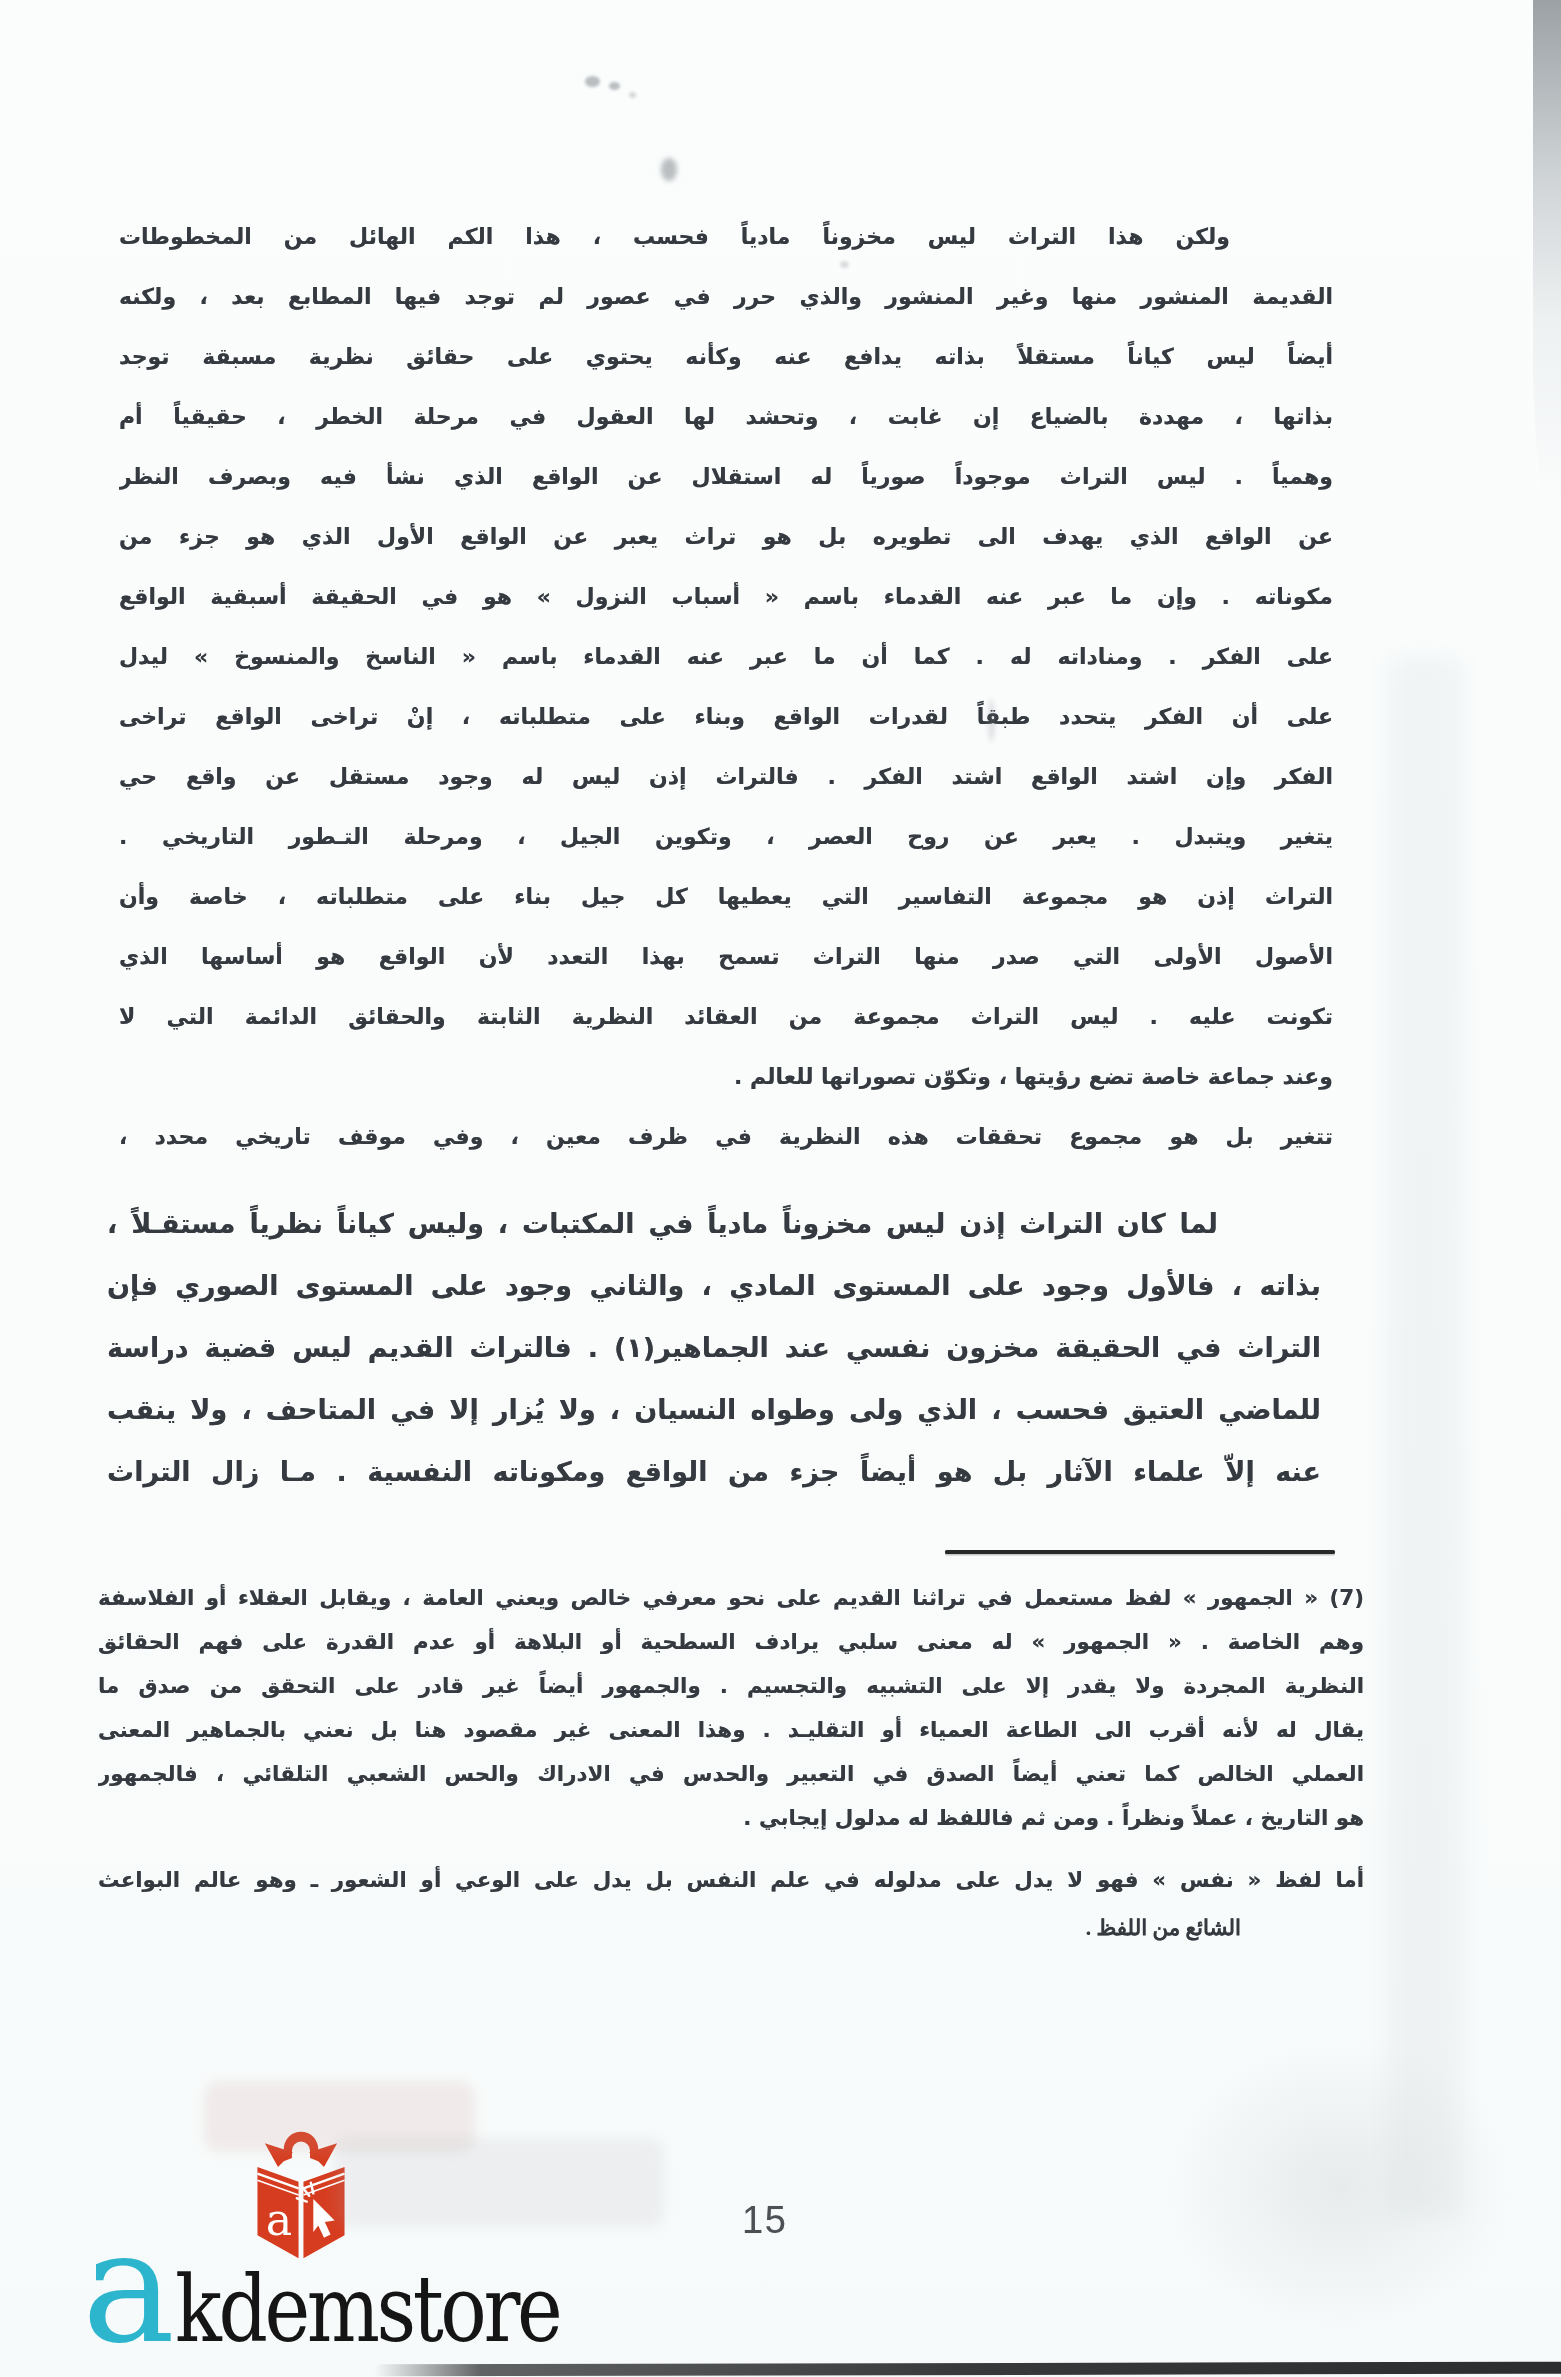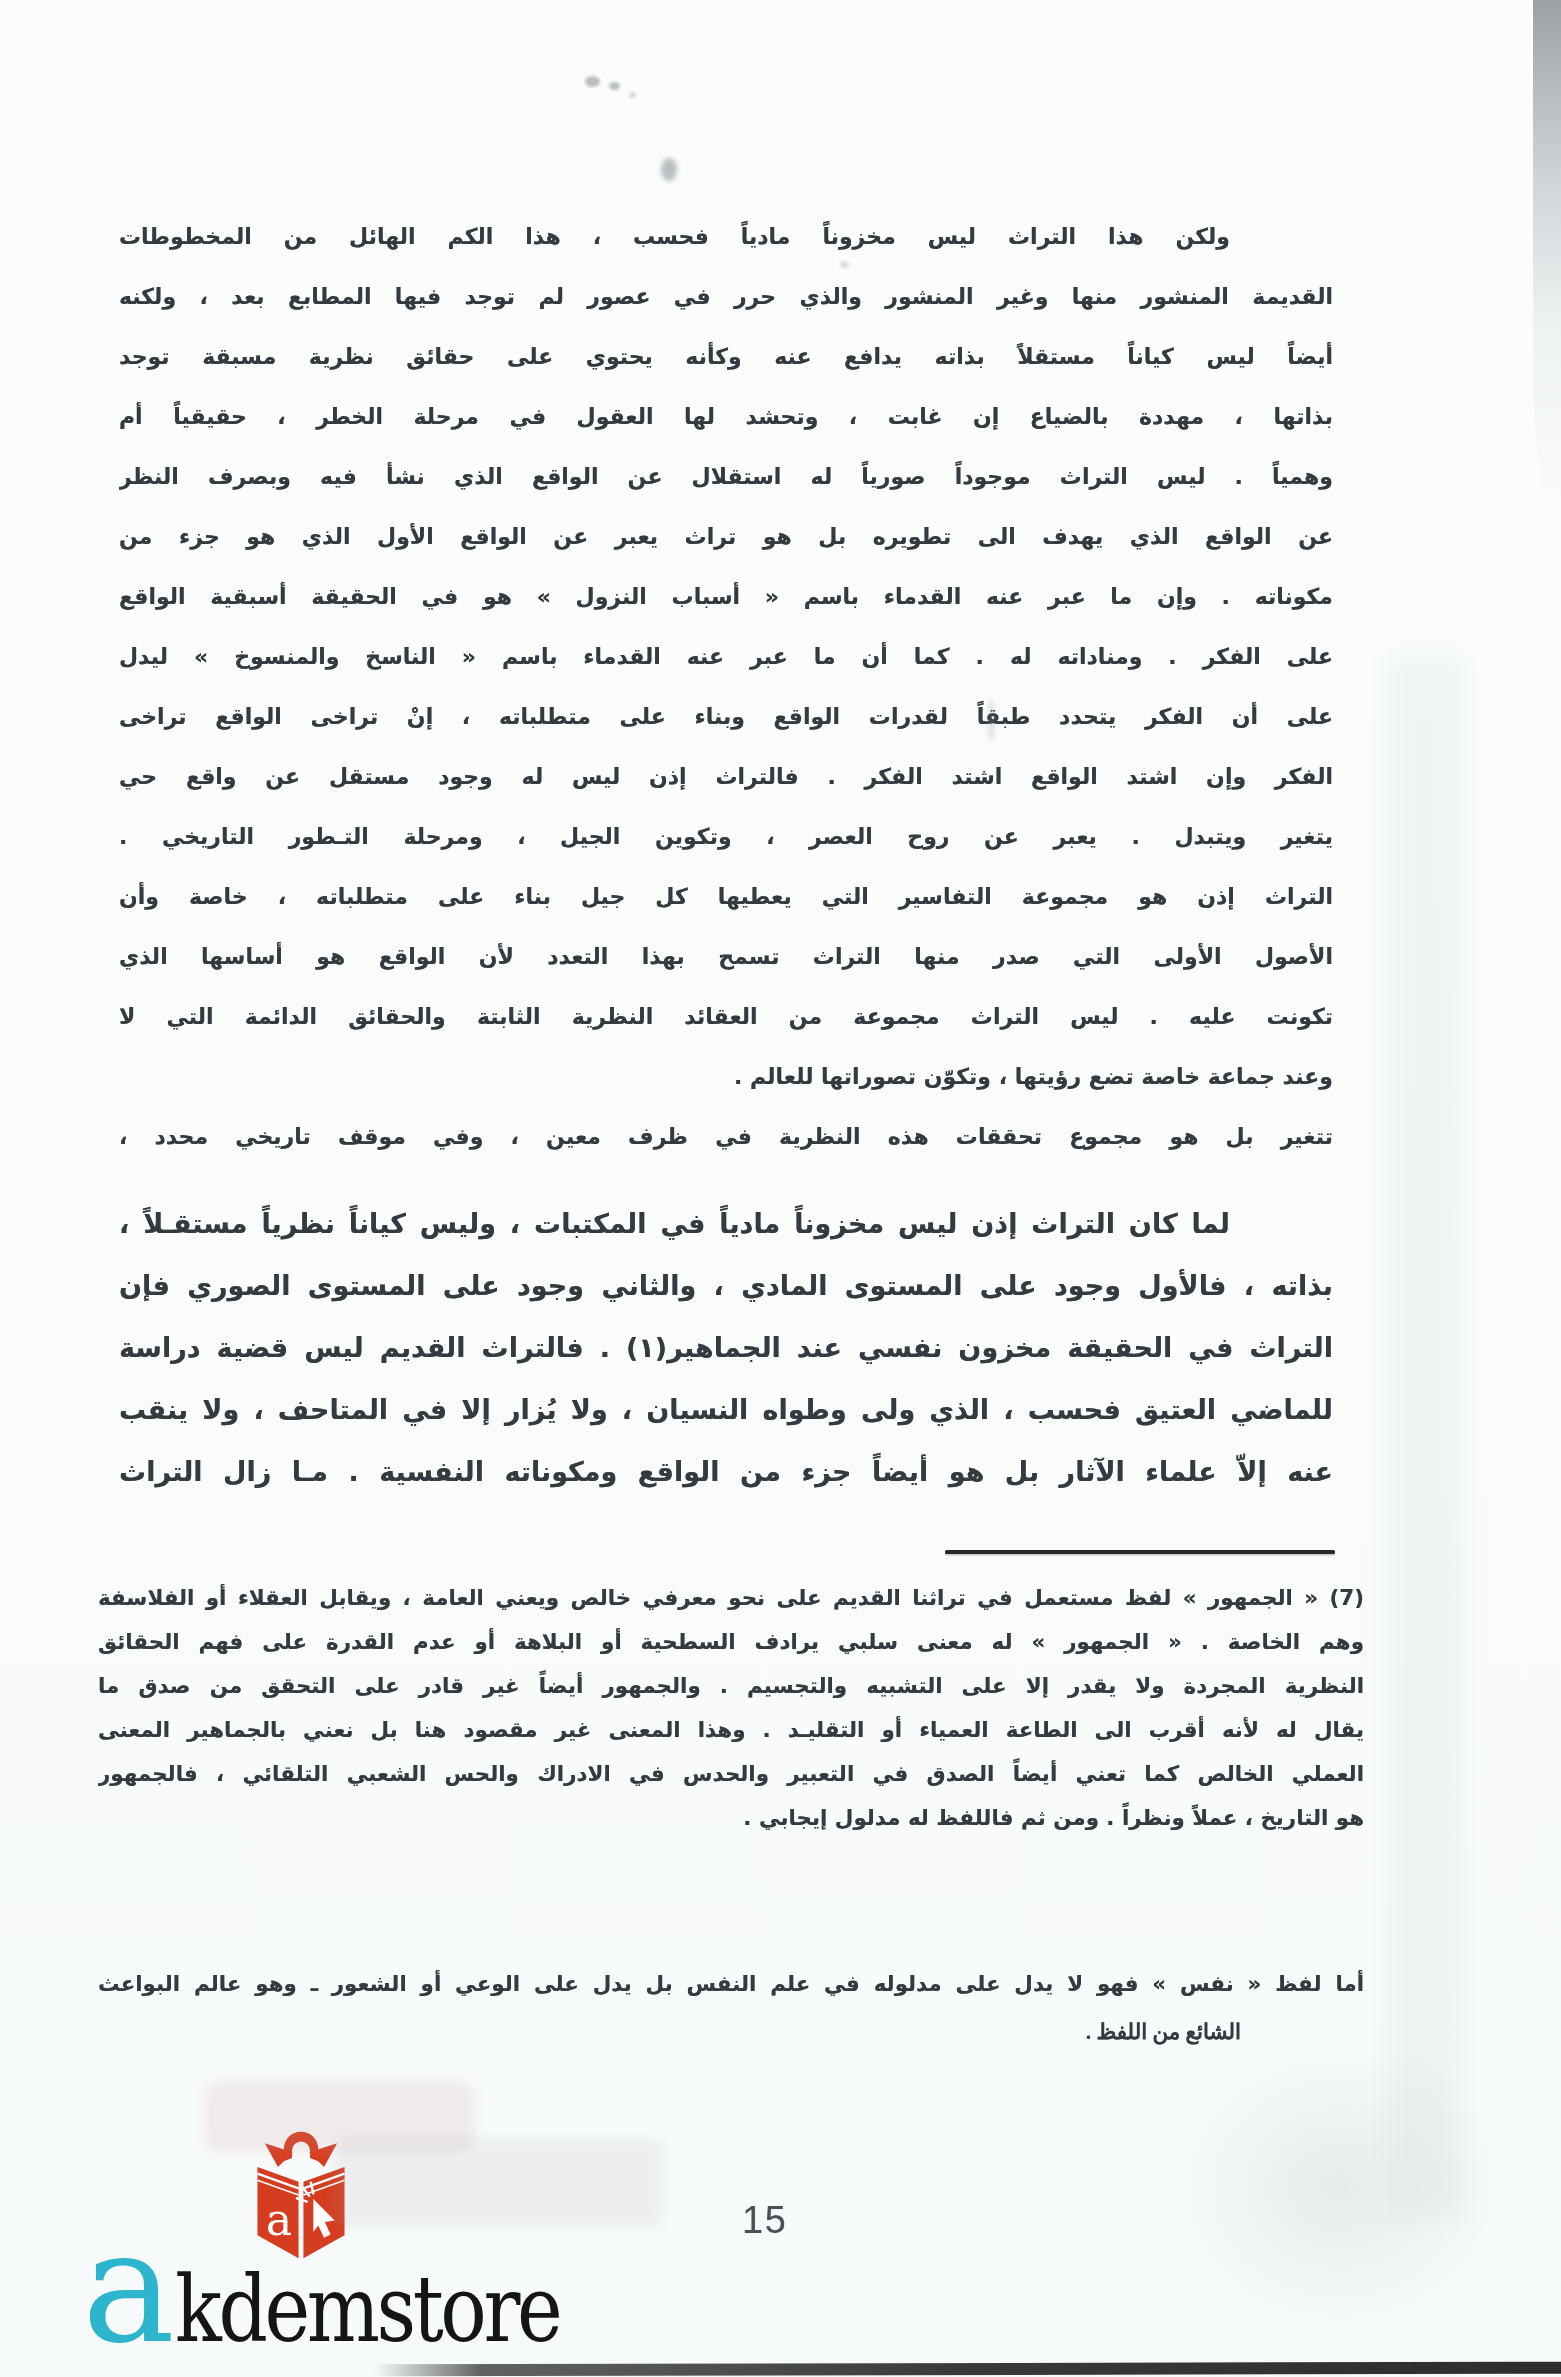--- a/index.html
+++ b/index.html
@@ -13,34 +13,34 @@
   
   .arabic{
     direction:rtl;
     color:#343a40;
     font-weight:bold;
     text-shadow:0 0 0.5px rgba(52,58,64,.55);
   }
   .block{position:absolute;}
   #para1{top:207px;right:228px;width:1214px;font-size:22px;}
   #para1 .tl{height:60px;line-height:60px;}
-  #para2{top:1193px;right:228px;width:1214px;font-size:27px;}
+  #para2{top:1193px;right:240px;width:1214px;font-size:27px;}
   #para2 .tl{height:62px;line-height:62px;}
   .tl{
     text-align:justify;
     text-align-last:justify;
     overflow:hidden;
     white-space:nowrap;
   }
   .tl.first{text-indent:103px;}
   .tl.natural{text-align-last:right;}
   
   #fn1{top:1576px;right:197px;width:1266px;font-size:21.4px;}
   #fn1 .tl{height:44px;line-height:44px;}
-  #fn2{top:1960px;right:197px;width:1266px;font-size:21.4px;}
+  #fn2{top:1856px;right:197px;width:1266px;font-size:21.4px;}
   #fn2 .tl{height:48px;line-height:48px;}
   #fn2 .tl.short-last{text-align-last:right;padding-right:123px;font-family:Liberation Serif, serif;}
   #fn-sep{
     position:absolute;left:945px;top:1550px;width:390px;height:4.1px;
     background:#26282a;border-radius:1.6px;box-shadow:0 1.6px 0 rgba(38,40,42,.25);
   }
   
   #page-number{
     position:absolute;left:742px;top:2199px;
     font-family:"Liberation Sans",sans-serif;

